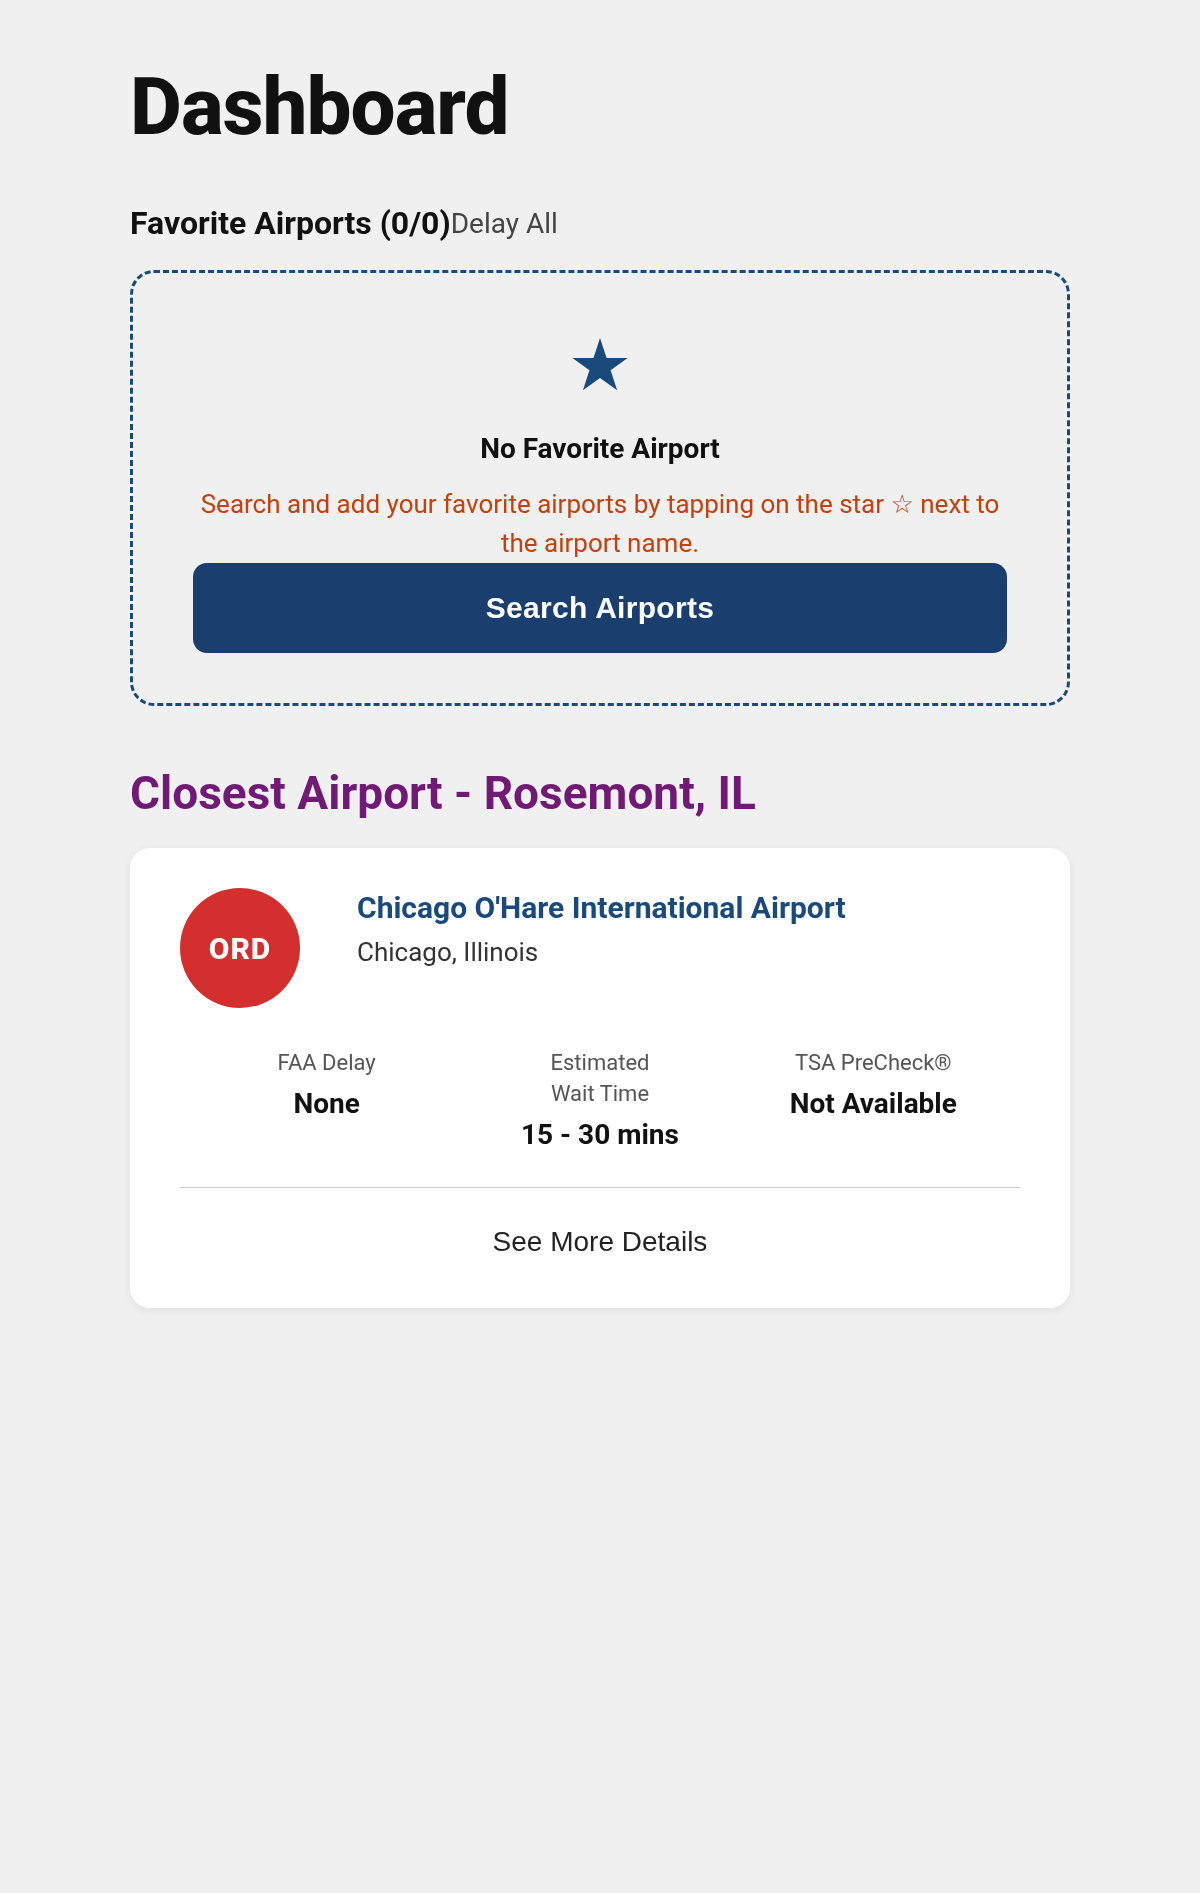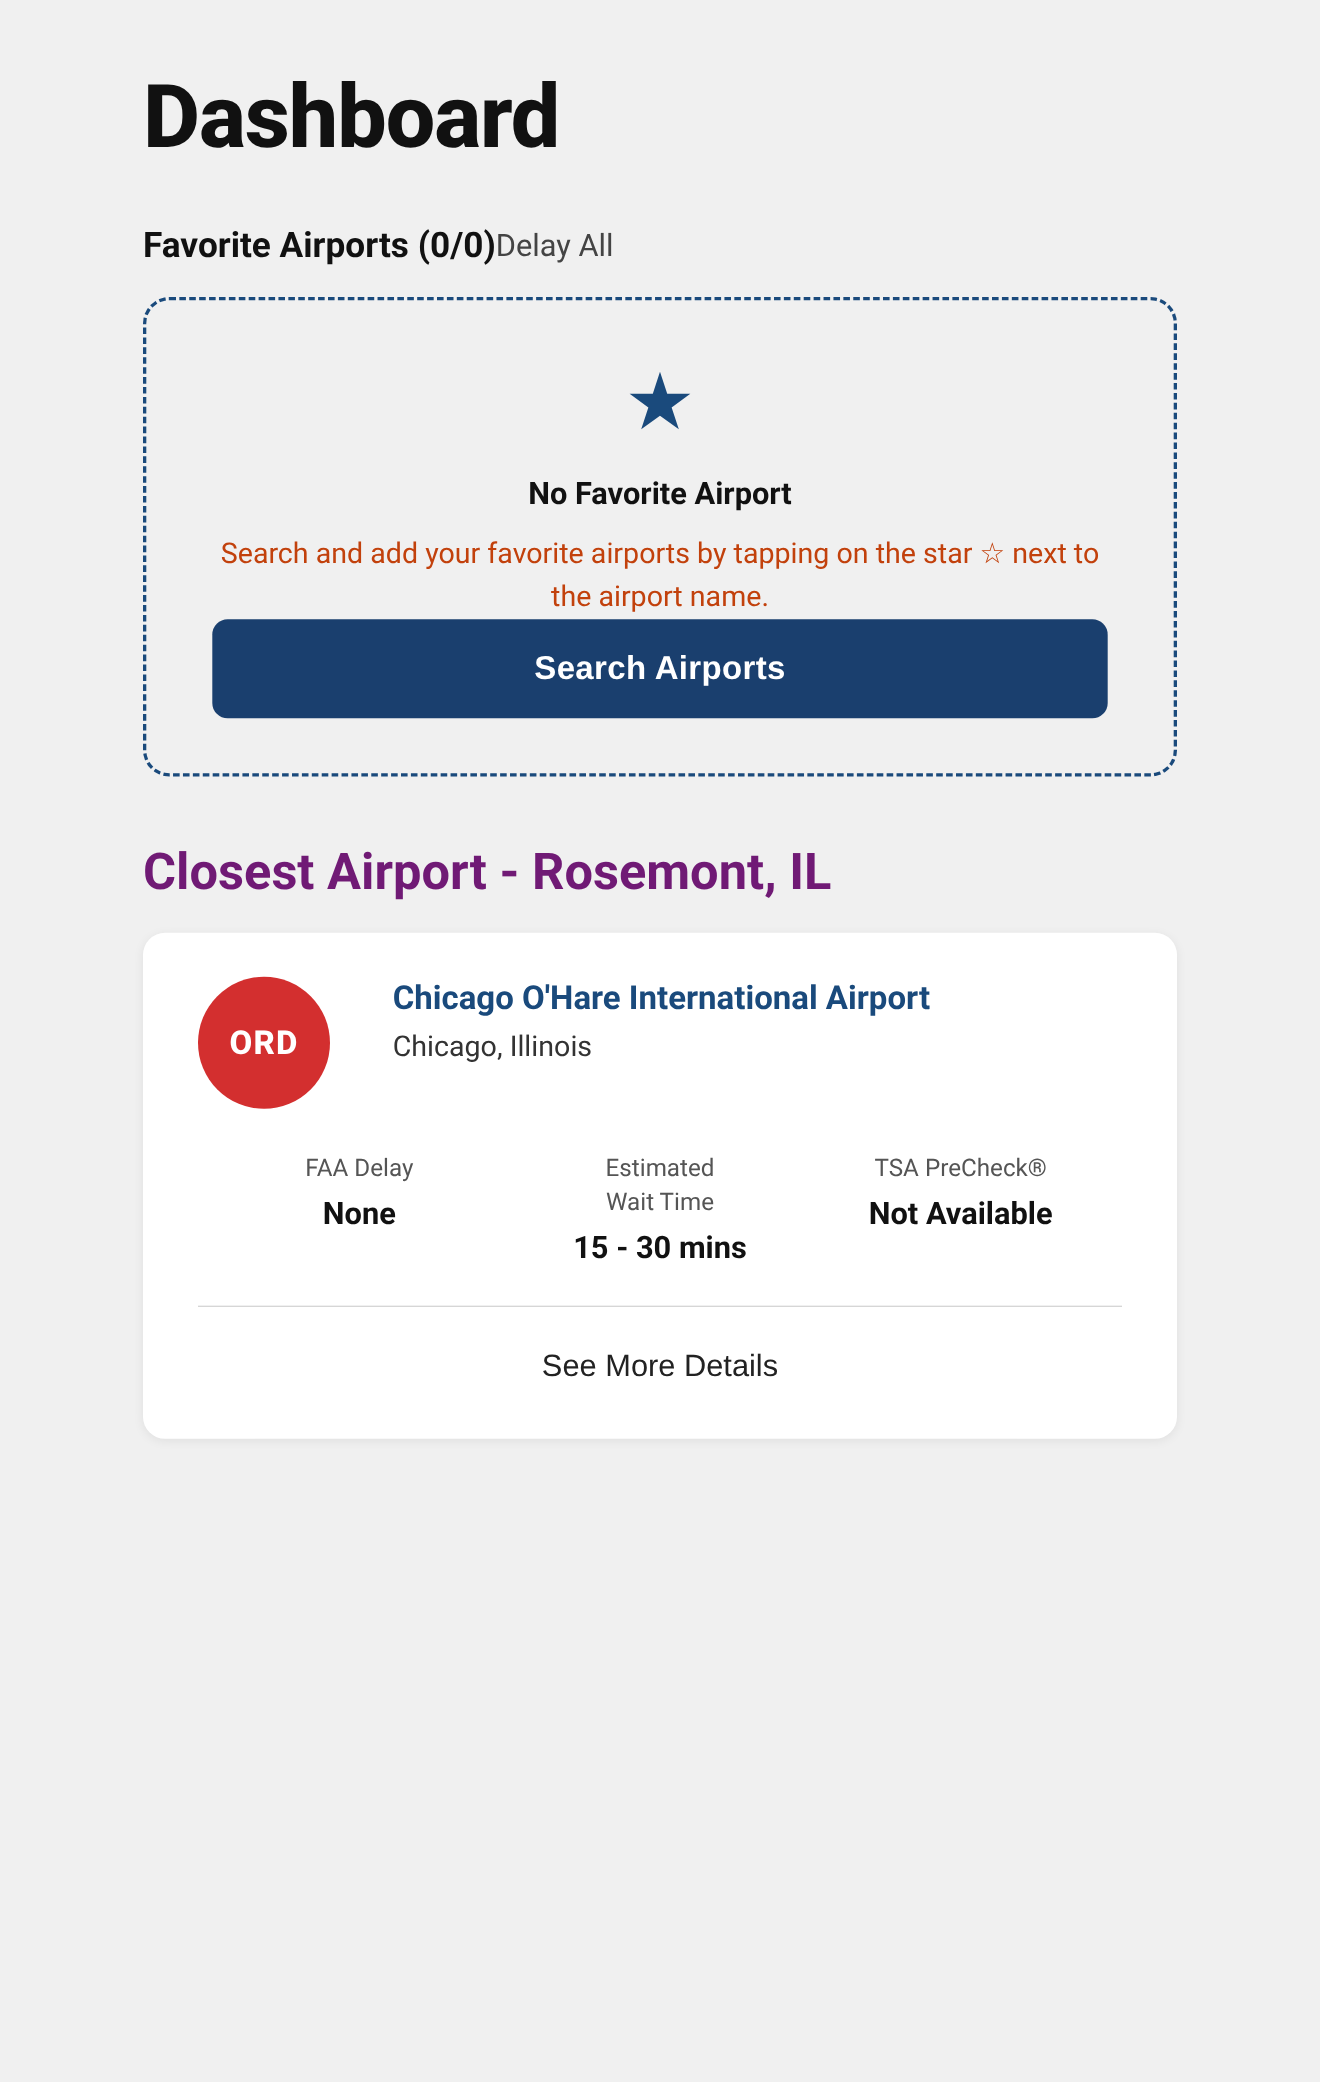--- a/index.html
+++ b/index.html
@@ -134,21 +134,21 @@
       margin-bottom: 10px;
     }
 
     .airport-location {
       font-size: 26px;
       color: #333333;
     }
 
     .airport-stats {
       display: flex;
-      justify-content: flex-end;
+      justify-content: flex-start;
       align-items: flex-start;
       margin-bottom: 36px;
       padding: 0 10px;
       margin-top: 24px;
     }
 
     .stat-item {
       text-align: center;
       flex: 1;
     }

